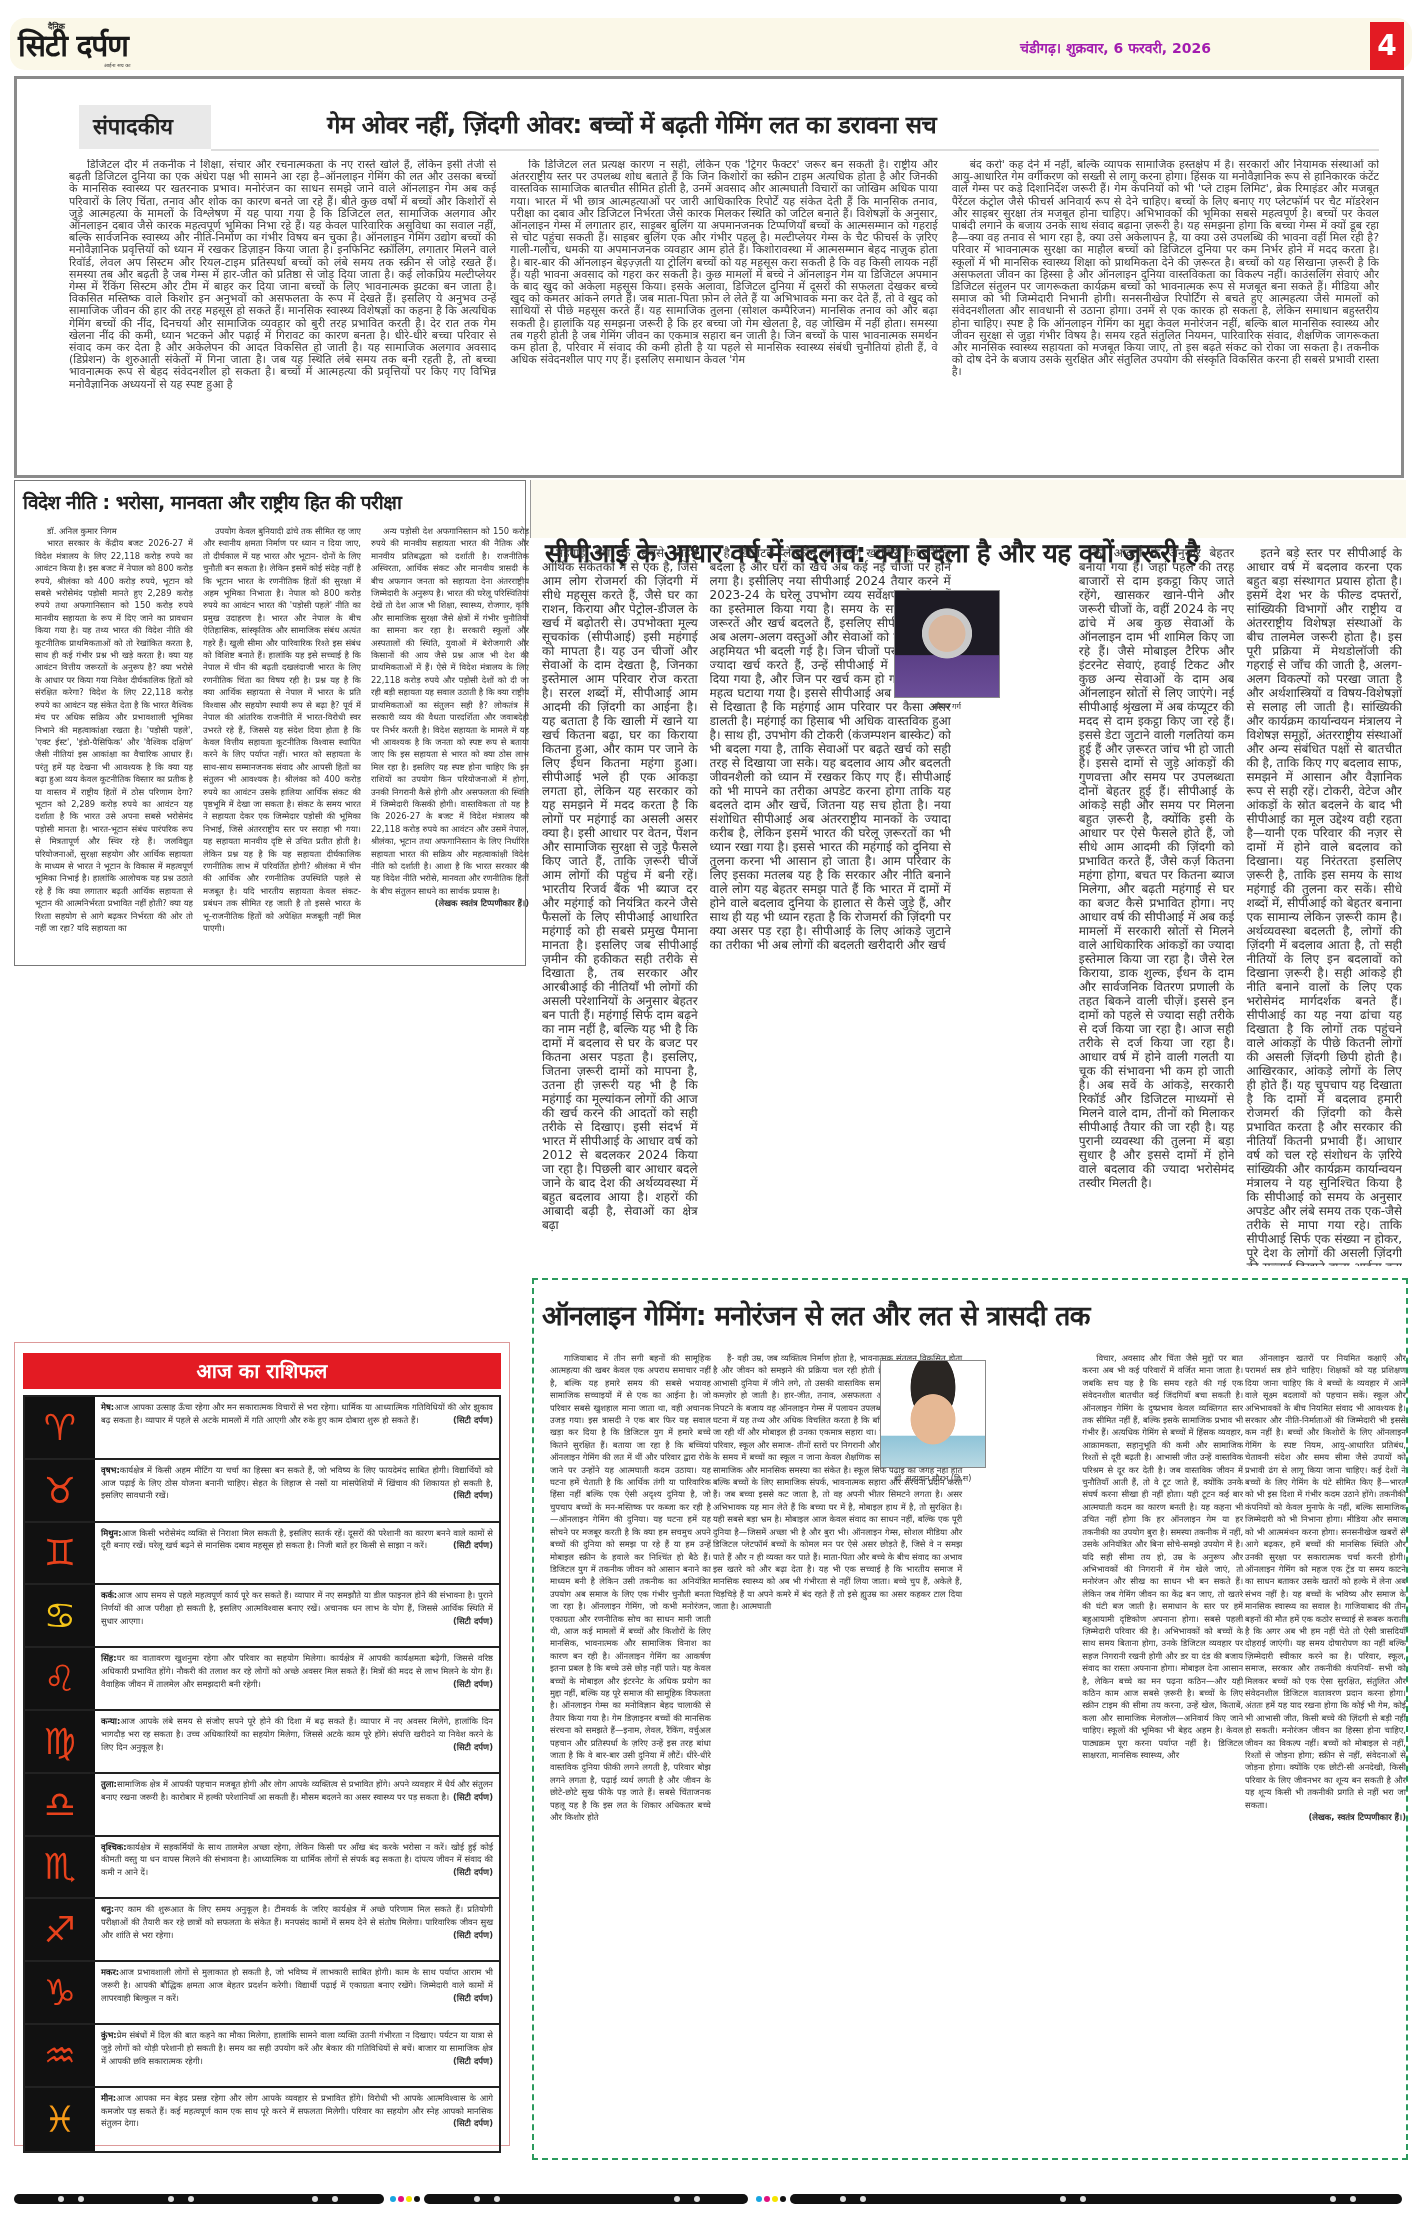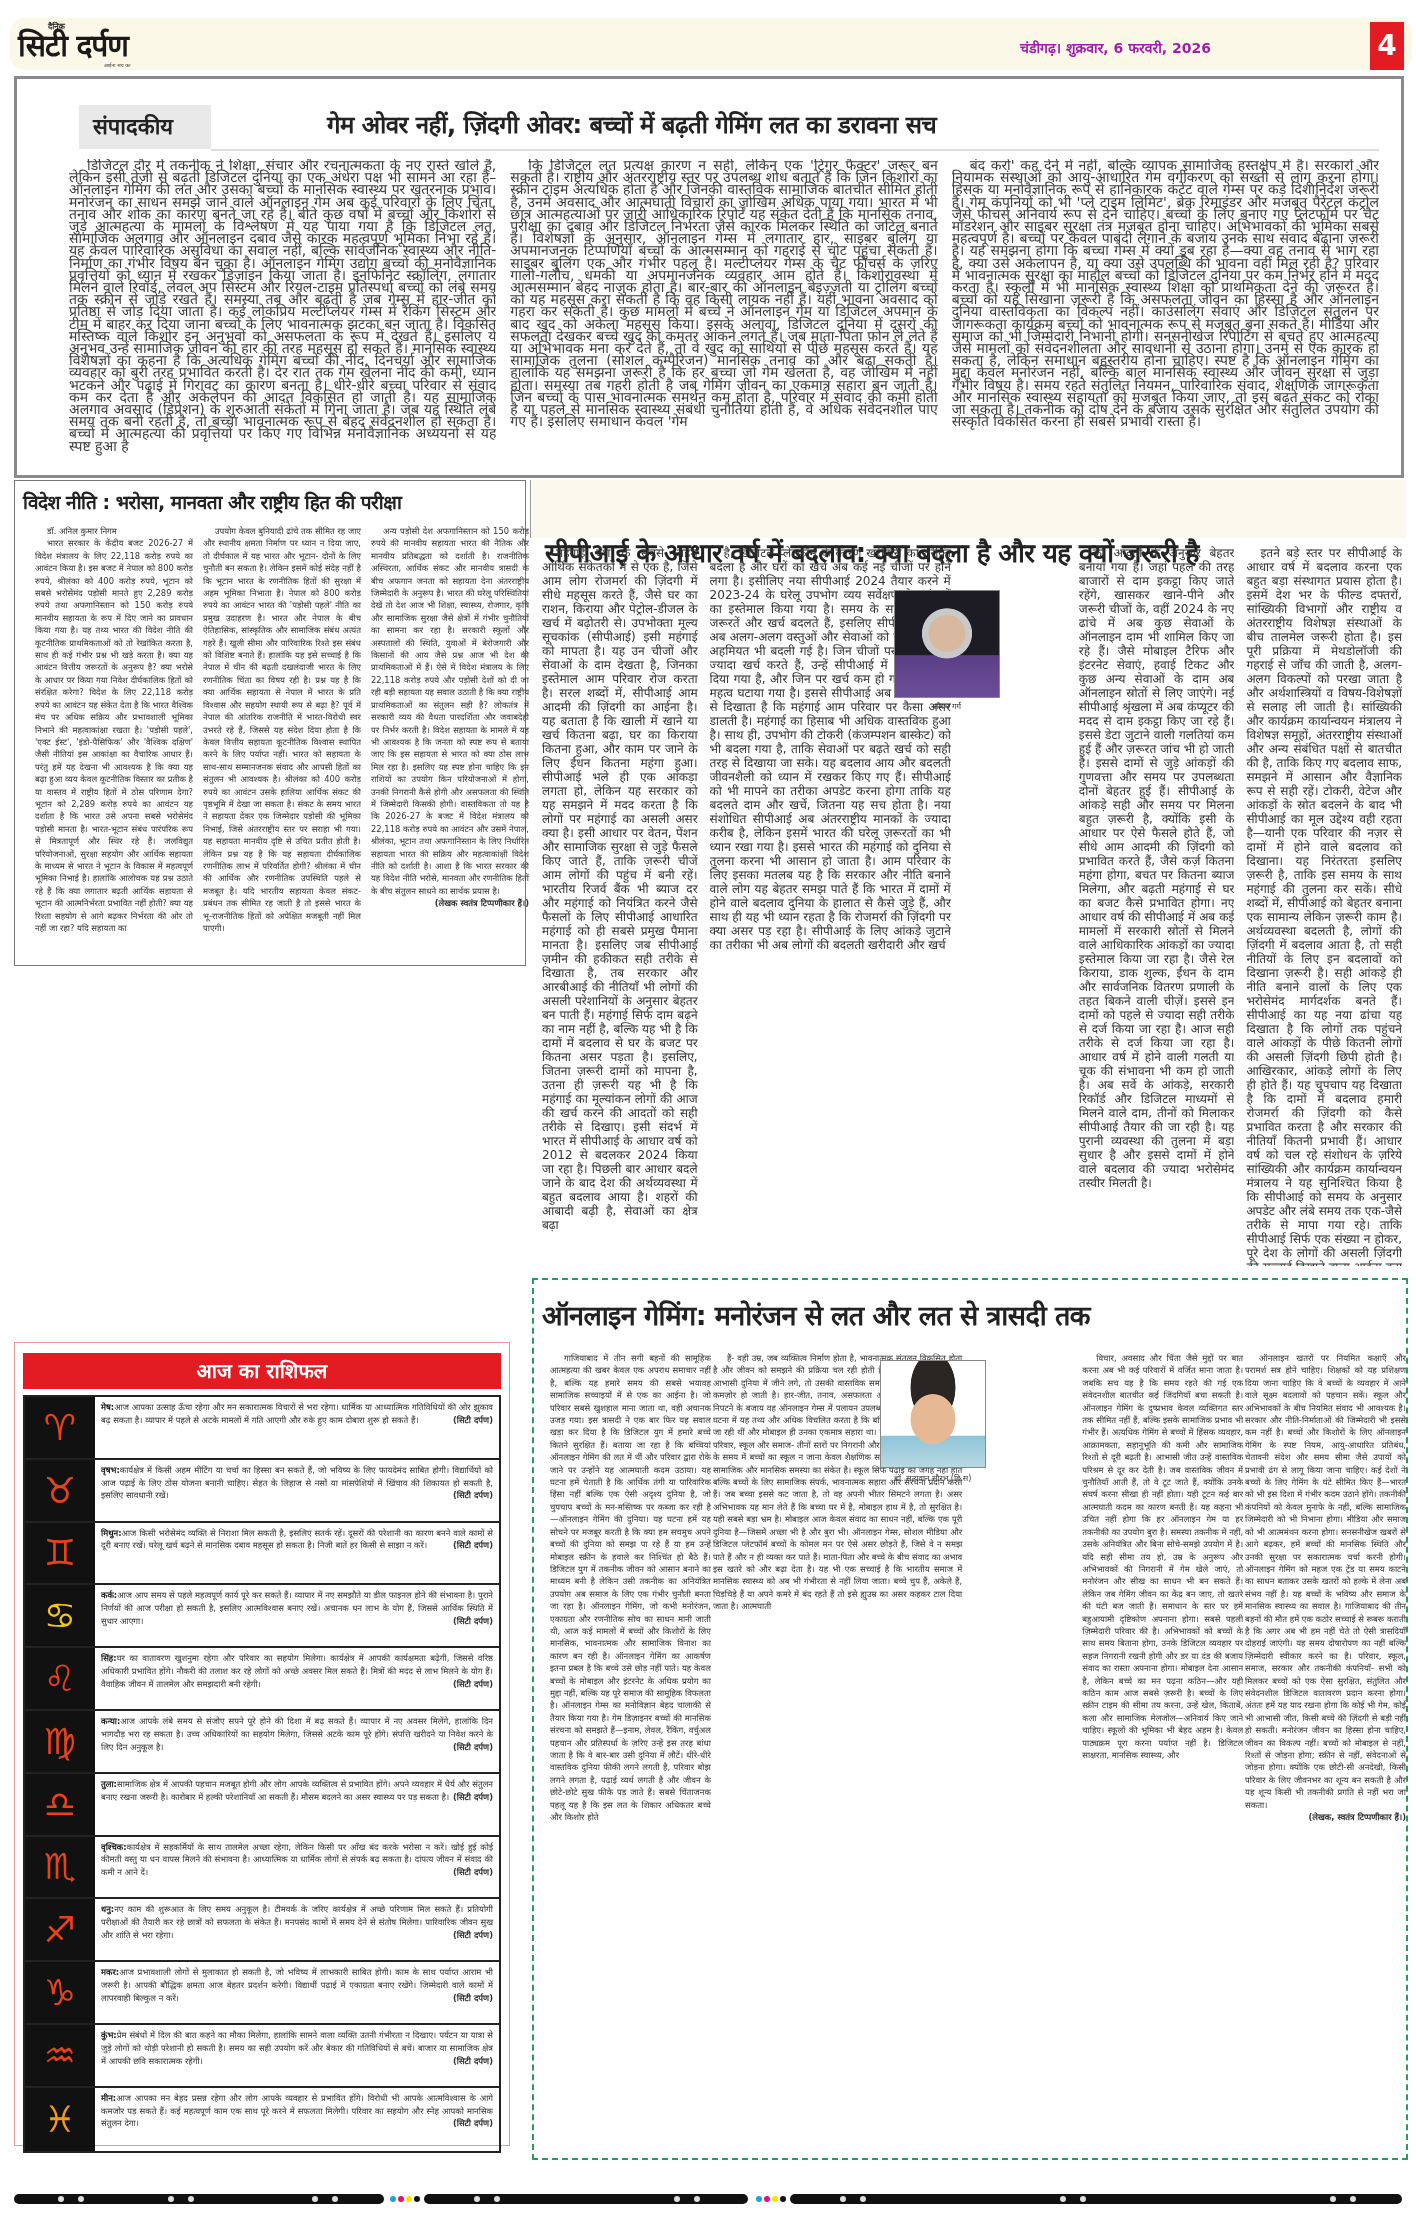--- a/index.html
+++ b/index.html
@@ -15,21 +15,21 @@
   .section-banner { position: absolute; left: 388px; top: 4px; width: 346px; height: 46px; background: #e31b23; color: #fff; font-size: 26px; font-weight: bold; line-height: 46px; padding-left: 12px; white-space: nowrap; }
   .dateline { position: absolute; left: 1010px; top: 20px; font-size: 14px; font-weight: bold; color: #a21caf; white-space: nowrap; }
   .page-num { position: absolute; left: 1360px; top: 4px; width: 34px; height: 48px; background: #e31b23; color: #fff; font-size: 28px; font-weight: bold; text-align: center; line-height: 48px; }
 
   
   .editorial { position: absolute; left: 14px; top: 76px; width: 1390px; height: 402px; border: 3px solid #8a8a8a; border-bottom: 3px solid #8a8a8a; }
   .ed-label { position: absolute; left: 62px; top: 26px; width: 132px; height: 44px; background: #e9e9e9; font-size: 22px; font-weight: bold; line-height: 44px; padding-left: 14px; color: #222; }
   .ed-headline { position: absolute; left: 310px; top: 28px; font-size: 24px; font-weight: bold; color: #222; white-space: nowrap; letter-spacing: -0.5px; }
   .ed-rule { position: absolute; left: 194px; top: 70px; width: 1168px; height: 2px; background: #ddd; }
   .ed-cols { position: absolute; left: 52px; top: 80px; width: 1310px; height: 300px; display: flex; gap: 14px; }
-  .ed-col { flex: 1; font-size: 14px; line-height: 12.2px; color: #3a3a3a; text-align: justify; overflow: hidden; }
+  .ed-col { flex: 1; font-size: 11px; line-height: 12.2px; color: #3a3a3a; text-align: justify; overflow: hidden; }
   .ed-col p { text-indent: 18px; }
 
   
   .fp { position: absolute; left: 14px; top: 480px; width: 512px; height: 486px; border: 1.5px solid #777; }
   .fp-headline { position: absolute; left: 8px; top: 8px; font-size: 19px; font-weight: bold; color: #222; white-space: nowrap; letter-spacing: -0.5px; }
   .fp-cols { position: absolute; left: 20px; top: 44px; width: 494px; height: 432px; display: flex; gap: 10px; }
   .fp-col { flex: 1; font-size: 8.4px; line-height: 12.4px; color: #333; text-align: justify; overflow: hidden; }
   .fp-col p { text-indent: 12px; }
   .byline { font-weight: normal; text-indent: 12px; color: #333; }
   .credit { font-weight: bold; text-align: right; }

